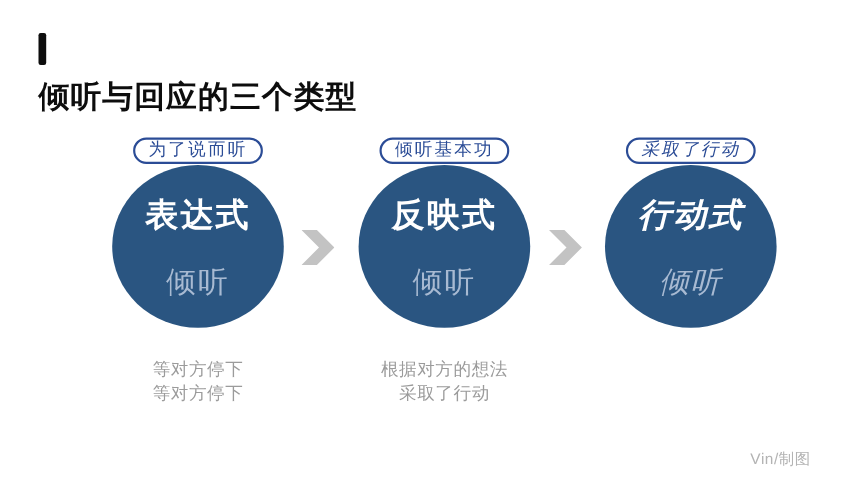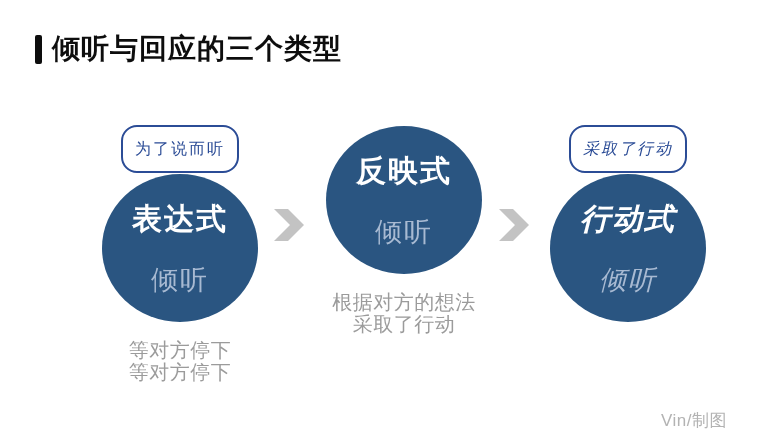--- a/index.html
+++ b/index.html
@@ -11,22 +11,22 @@
     overflow: hidden;
     font-family: "Liberation Sans", sans-serif;
   }
 
   
   .title-row {
     position: absolute;
     left: 35px;
     top: 30px;
     display: flex;
-    align-items: center;
     gap: 10px;
+    flex-direction: column;
   }
   .title-accent {
     width: 7px;
     height: 29px;
     background: var(--title_color);
     border-radius: 2px;
     flex: 0 0 auto;
   }
   .page-title {
     font-size: 28px;
@@ -46,21 +46,21 @@
   .col-0 { left: 100px; }
   .col-1 { left: 324px; }
   .col-2 { left: 548px; font-style: italic; }
 
   .badge {
     display: inline-block;
     background: #ffffff;
     border: 2.5px solid var(--badge_color);
     color: var(--badge_color);
     border-radius: 16px;
-    padding: 12px 12px;
+    padding: 0 12px;
     font-size: 16px;
     line-height: 20px;
     letter-spacing: 2px;
     white-space: nowrap;
     position: relative;
     z-index: 2;
   }
 
   .circle {
     width: 156px;
@@ -85,44 +85,44 @@
   }
   .circle-sub {
     font-size: 27px;
     color: var(--circle_sub_color);
     letter-spacing: 2px;
     margin-top: 22px;
     transform: translateY(-8px);
   }
 
   .desc {
-    margin-top: 17px;
-    font-size: 20px;
+    margin-top: 28px;
+    font-size: 16px;
     line-height: 22px;
     color: var(--desc_color);
     letter-spacing: 0.5px;
   }
 
   
   .arrow {
     position: absolute;
     top: 209px;
     width: 30px;
     height: 32px;
   }
   .arrow-1 { left: 274px; }
   .arrow-2 { left: 499px; }
   .arrow polygon { fill: var(--arrow_color); }
 
   
   .credit {
     position: absolute;
-    right: 50px;
+    right: 40px;
     top: 409px;
-    font-size: 17px;
+    font-size: 14px;
     color: var(--credit_color);
     letter-spacing: 0.5px;
   }
 </style>
 </head>
 <body>
 
 <div class="slide">
 
   <div class="title-row">
@@ -140,20 +140,21 @@
       <div>等对方停下</div>
       <div>等对方停下</div>
     </div>
   </div>
 
   <svg class="arrow arrow-1" viewBox="0 0 30 32" aria-hidden="true">
     <polygon points="0,0 14,0 30,16 14,32 0,32 16,16"></polygon>
   </svg>
 
   <div class="column col-1">
+    <div class="badge">倾听基本功</div>
     <div class="circle">
       <div class="circle-title">反映式</div>
       <div class="circle-sub">倾听</div>
     </div>
     <div class="desc">
       <div>根据对方的想法</div>
       <div>采取了行动</div>
     </div>
   </div>
 

